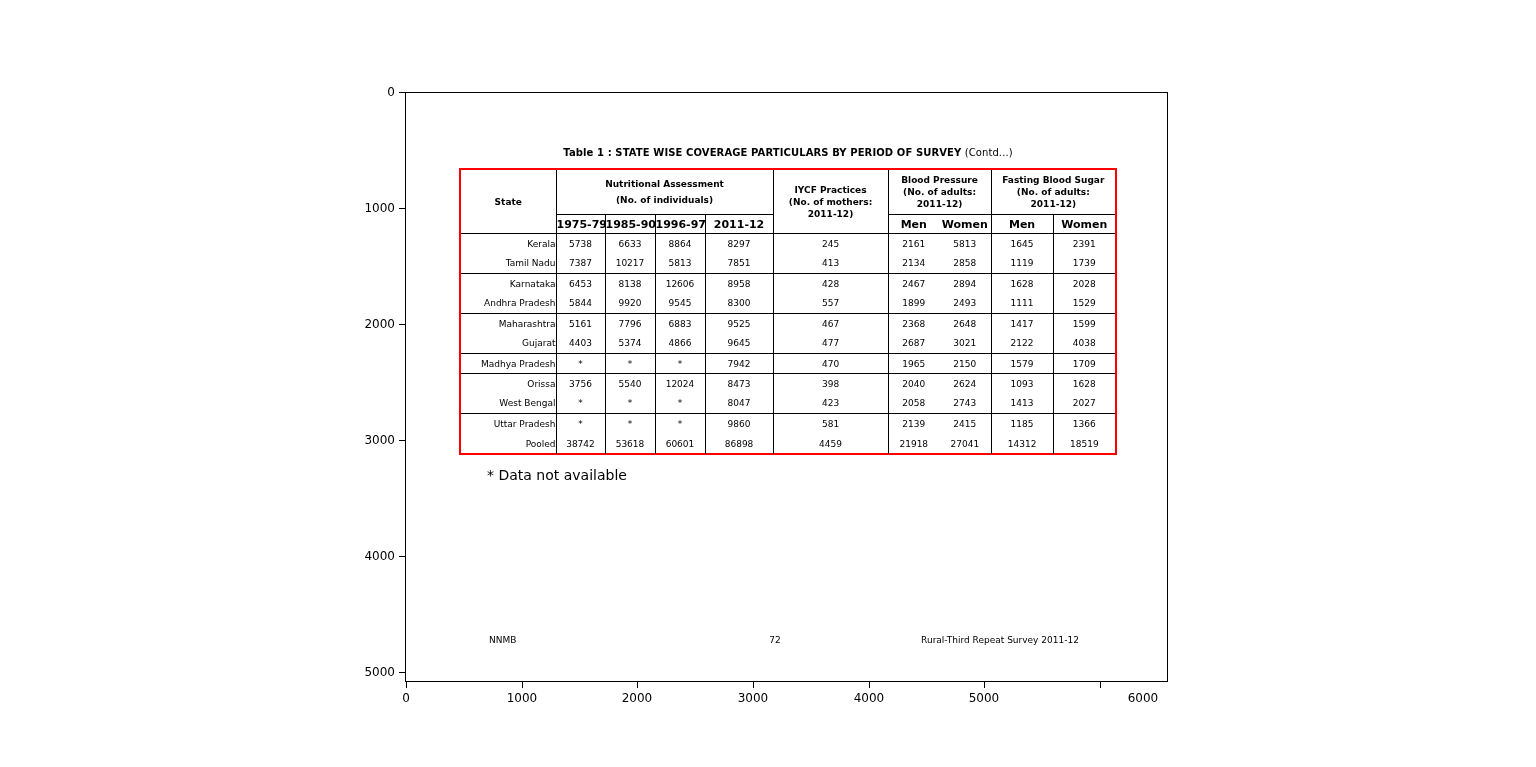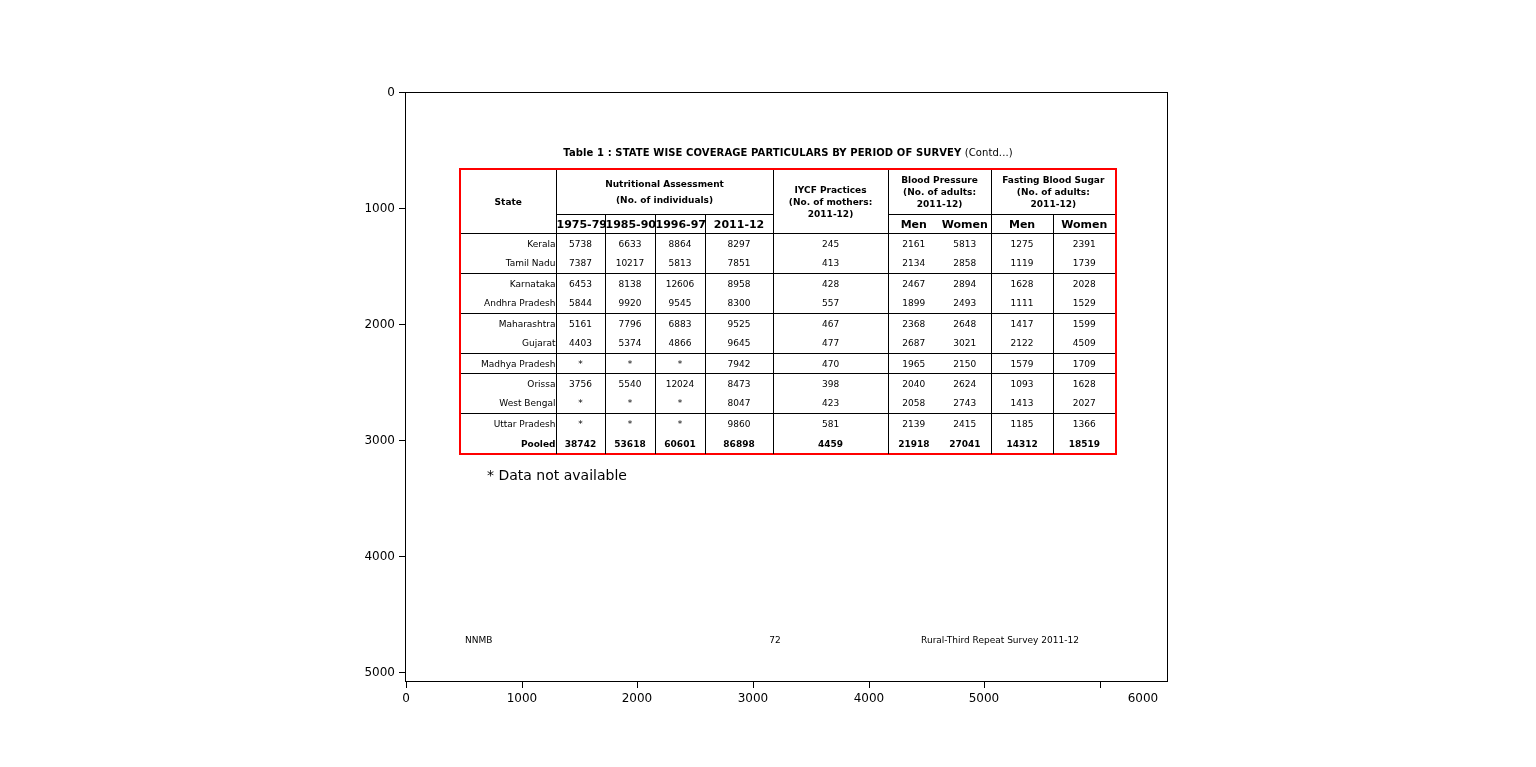--- a/index.html
+++ b/index.html
@@ -73,32 +73,32 @@
     white-space: nowrap;
   }
   #coverage-table .bl { border-left: 1px solid #000; }
   #coverage-table .hb { border-bottom: 1px solid #000; }
   #coverage-table thead th { font-weight: bold; }
   #coverage-table tr.hdr1 th { height: 44px; }
   #coverage-table tr.hdr2 th { height: 18px; font-size: 11px; }
   #coverage-table tbody tr { height: 20px; }
   #coverage-table tbody tr.gend td { border-bottom: 1px solid #000; }
   #coverage-table tbody td.state { text-align: right; padding-left: 2px; }
-  #coverage-table tbody tr.bold td { font-weight: bold; margin-left: 16px; }
+  #coverage-table tbody tr.bold td { font-weight: normal; margin-left: 16px; }
   .hline { line-height: 12px; }
   .hgap { height: 4px; }
   #footnote {
     position: absolute; left: 487px; top: 467px;
     font-size: 14px;
   }
   .pg-footer {
     position: absolute; top: 635px;
     font-size: 9px;
   }
-  #footer-left  { left: 465px; }
+  #footer-left  { left: 489px; }
   #footer-center{ left: 745px; width: 60px; text-align: center; }
   #footer-right { left: 900px; width: 200px; text-align: center; }
 </style>
 </head>
 <body>
 
 <div id="canvas">
 
   <div id="plot-frame"></div>
   <div id="ticks-layer">
@@ -187,21 +187,21 @@
       <tbody id="tbody">
           <tr>
             <td class="state">Kerala</td>
             <td class="bl">5738</td>
             <td class="bl">6633</td>
             <td class="bl">8864</td>
             <td class="bl">8297</td>
             <td class="bl">245</td>
             <td class="bl">2161</td>
             <td class="">5813</td>
-            <td class="bl">1275</td>
+            <td class="bl">1645</td>
             <td class="bl">2391</td>
           </tr>
           <tr class="gend">
             <td class="state">Tamil Nadu</td>
             <td class="bl">7387</td>
             <td class="bl">10217</td>
             <td class="bl">5813</td>
             <td class="bl">7851</td>
             <td class="bl">413</td>
             <td class="bl">2134</td>
@@ -248,21 +248,21 @@
           <tr class="gend">
             <td class="state">Gujarat</td>
             <td class="bl">4403</td>
             <td class="bl">5374</td>
             <td class="bl">4866</td>
             <td class="bl">9645</td>
             <td class="bl">477</td>
             <td class="bl">2687</td>
             <td class="">3021</td>
             <td class="bl">2122</td>
-            <td class="bl">4509</td>
+            <td class="bl">4038</td>
           </tr>
           <tr class="gend">
             <td class="state">Madhya Pradesh</td>
             <td class="bl">*</td>
             <td class="bl">*</td>
             <td class="bl">*</td>
             <td class="bl">7942</td>
             <td class="bl">470</td>
             <td class="bl">1965</td>
             <td class="">2150</td>

